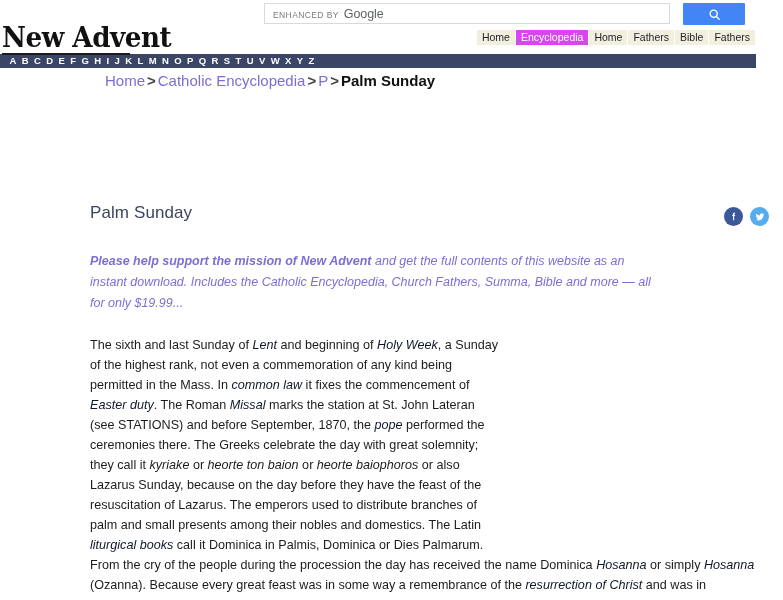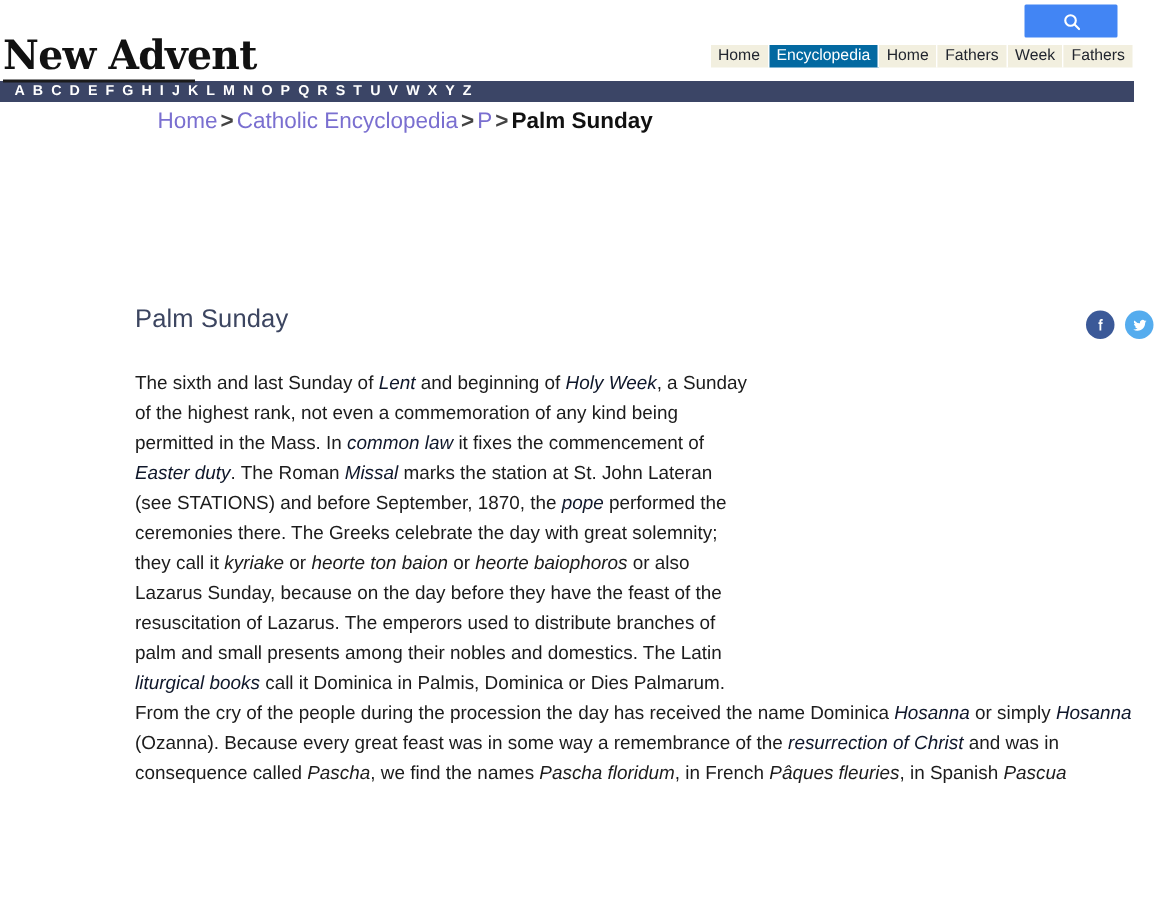--- a/index.html
+++ b/index.html
@@ -108,21 +108,21 @@
     line-height: 15px;
     padding: 0 5px;
     background: #f2efdf;
     color: #21252e;
     border-right: 1px solid #ffffff;
     white-space: nowrap;
     cursor: pointer;
   }
   .nav-tab:last-child { border-right: none; }
   .nav-tab.active {
-    background: #0369a1;
+    background: #d946ef;
     color: #ffffff;
   }
 
   
   .alpha-bar {
     width: 756px;
     height: 14px;
     background: #3b4566;
     padding: 0;
     box-sizing: border-box;
@@ -236,39 +236,45 @@
     text-decoration: none;
     cursor: pointer;
     font-style: italic;
   }
   .body-text i { }
 </style>
 </head>
 <body>
 
 <div class="search-strip">
+  <div class="search-box">
+    <span class="search-placeholder">
+      <span class="sp-enhanced">ENHANCED BY</span>
+      <span class="sp-google">Google</span>
+    </span>
+  </div>
   <button class="search-button">
     <span>
       <svg width="13" height="13" viewBox="0 0 24 24" fill="none" stroke="#ffffff" stroke-width="2.6" stroke-linecap="round">
         <circle cx="10.5" cy="10.5" r="6.5"></circle>
         <line x1="15.5" y1="15.5" x2="21" y2="21"></line>
       </svg>
     </span>
   </button>
 </div>
 
 <div class="masthead">
   <div class="logo">New Advent</div>
   <div class="logo-rule"></div>
   <div class="nav-tabs">
     <div class="nav-tab">Home</div>
     <div class="nav-tab active">Encyclopedia</div>
     <div class="nav-tab">Home</div>
     <div class="nav-tab">Fathers</div>
-    <div class="nav-tab">Week</div>
+    <div class="nav-tab">Bible</div>
     <div class="nav-tab">Fathers</div>
   </div>
 </div>
 
 <div class="alpha-bar">
   <div class="alpha-inner">
       <span class="alpha-letter">A</span>
       <span class="alpha-letter">B</span>
       <span class="alpha-letter">C</span>
       <span class="alpha-letter">D</span>
@@ -311,18 +317,21 @@
     </div>
     <div class="social-icon tw">
       <svg width="12" height="12" viewBox="0 0 24 24" fill="#ffffff">
         <path d="M21 6.3c-.7.3-1.4.5-2.1.6.8-.5 1.3-1.2 1.6-2-.7.4-1.5.7-2.3.9a3.6 3.6 0 0 0-6.2 3.3A10.3 10.3 0 0 1 4.5 5.3a3.6 3.6 0 0 0 1.1 4.8c-.6 0-1.2-.2-1.6-.5 0 1.8 1.2 3.3 2.9 3.6-.5.2-1.1.2-1.6.1a3.6 3.6 0 0 0 3.4 2.5A7.3 7.3 0 0 1 3 17.3a10.2 10.2 0 0 0 5.6 1.6c6.7 0 10.3-5.5 10.3-10.3v-.5c.7-.5 1.3-1.1 1.8-1.8z"></path>
       </svg>
     </div>
   </div>
 
   <h1 class="page-title">Palm Sunday</h1>
 
+  <p class="support">
+    <b>Please help support the mission of New Advent</b><span> and get the full contents of this website as an instant download. Includes the Catholic Encyclopedia, Church Fathers, Summa, Bible and more — all for only $19.99...</span>
+  </p>
 
   <div class="body-text">
     <div class="float-spacer"></div>
     <span>The sixth and last Sunday of <a>Lent</a> and beginning of <a>Holy Week</a>, a Sunday of the highest rank, not even a commemoration of any kind being permitted in the Mass. In <a>common law</a> it fixes the commencement of <a>Easter duty</a>. The Roman <a>Missal</a> marks the station at St. John Lateran (see STATIONS) and before September, 1870, the <a>pope</a> performed the ceremonies there. The Greeks celebrate the day with great solemnity; they call it <i>kyriake</i> or <i>heorte ton baion</i> or <i>heorte baiophoros</i> or also Lazarus Sunday, because on the day before they have the feast of the resuscitation of Lazarus. The emperors used to distribute branches of palm and small presents among their nobles and domestics. The Latin <a>liturgical books</a> call it Dominica in Palmis, Dominica or Dies Palmarum. From the cry of the people during the procession the day has received the name Dominica <a>Hosanna</a> or simply <a>Hosanna</a> (Ozanna). Because every great feast was in some way a remembrance of the <a>resurrection of Christ</a> and was in consequence called <i>Pascha</i>, we find the names <i>Pascha floridum</i>, in French <i>Pâques fleuries</i>, in Spanish <i>Pascua</i></span>
   </div>
 </div>
 
 </body></html>

